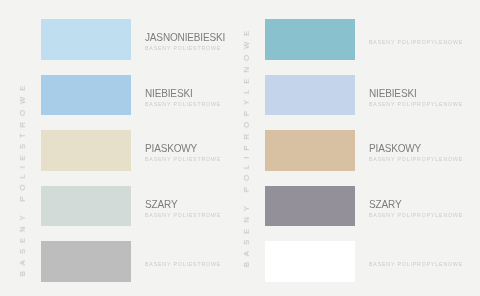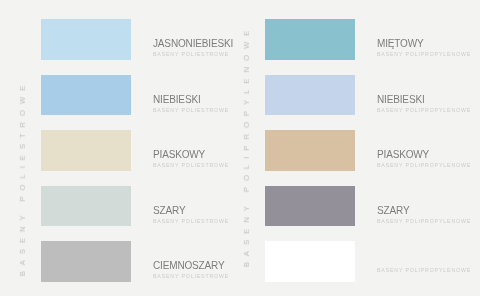--- a/index.html
+++ b/index.html
@@ -67,24 +67,24 @@
   .chip {
     position: absolute;
     left: 0;
     top: 0;
     width: 90px;
     height: 40.5px;
   }
   .labels {
     will-change: transform;
     position: absolute;
-    left: 112px;
+    left: 104px;
     top: 50%;
     transform: translateY(-50%);
-    margin-top: 9px;
+    margin-top: 3px;
   }
   .name {
     font-size: 10px;
     letter-spacing: -0.15px;
     color: #7d7d7d;
     line-height: 12px;
     white-space: nowrap;
   }
   .sub {
     font-size: 5.2px;
@@ -129,36 +129,34 @@
       <div class="row">
         <div class="chip" style="background-color: rgb(210, 219, 215);"></div>
         <div class="labels">
           <div class="name">SZARY</div>
           <div class="sub">BASENY POLIESTROWE</div>
         </div>
       </div>
       <div class="row">
         <div class="chip" style="background-color: rgb(189, 189, 189);"></div>
         <div class="labels">
-          <div class="name">CIEMNOSZARY</div>
           <div class="sub">BASENY POLIESTROWE</div>
         </div>
       </div>
     </div>
   </div>
 
   <div class="column right">
     <div class="vlabel">
       <span>BASENY POLIPROPYLENOWE</span>
     </div>
     <div class="swatches">
       <div class="row">
         <div class="chip" style="background-color: rgb(137, 194, 206);"></div>
         <div class="labels">
-          <div class="name">MIĘTOWY</div>
           <div class="sub">BASENY POLIPROPYLENOWE</div>
         </div>
       </div>
       <div class="row">
         <div class="chip" style="background-color: rgb(196, 212, 234);"></div>
         <div class="labels">
           <div class="name">NIEBIESKI</div>
           <div class="sub">BASENY POLIPROPYLENOWE</div>
         </div>
       </div>

